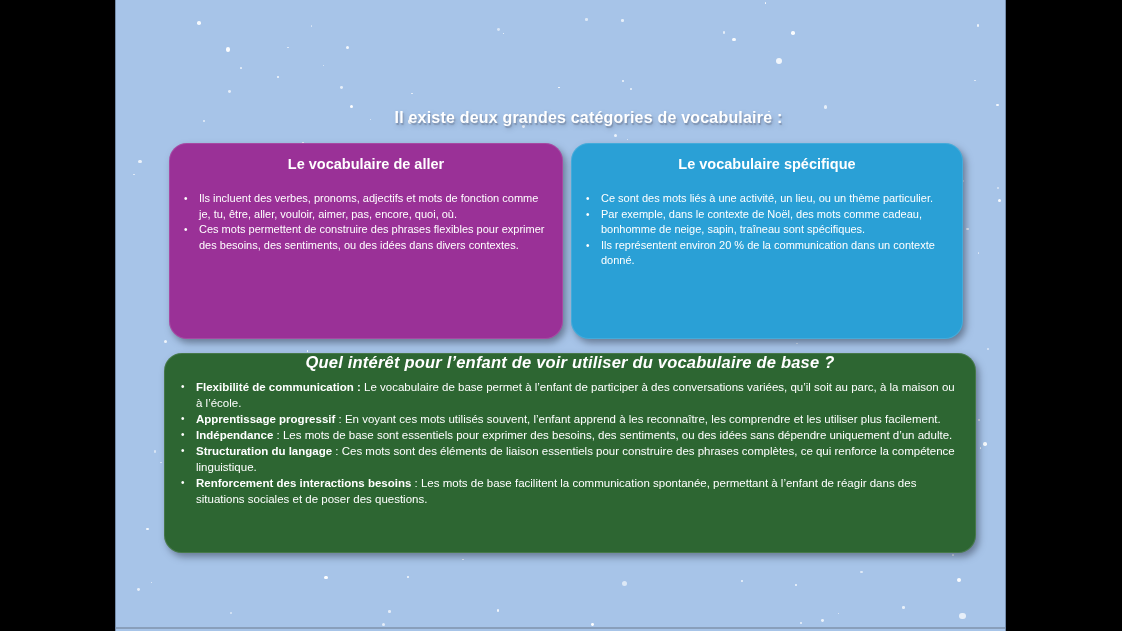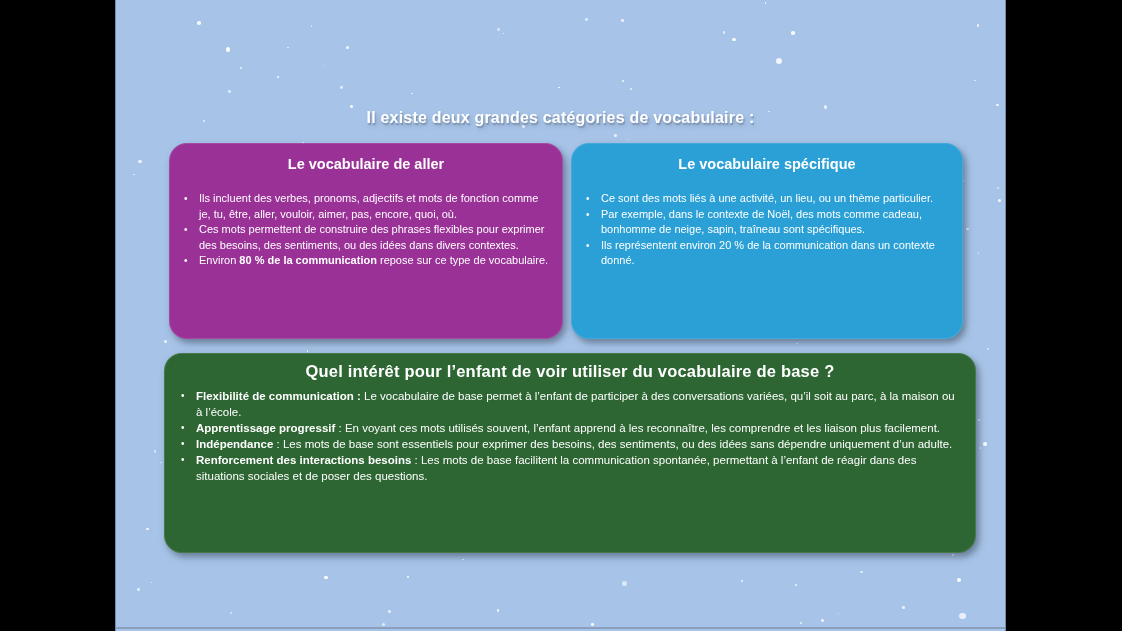--- a/index.html
+++ b/index.html
@@ -11,31 +11,31 @@
            box-sizing:border-box; }
   .snow-dot { position:absolute; background:#fff; border-radius:50%; }
   .page-edge { position:absolute; left:0; right:0; bottom:2px; height:2px; background:rgba(130,150,175,.8); }
 
   .page-title { position:absolute; top:72px; left:0; width:100%; text-align:center;
      font-family:"DejaVu Serif", serif; font-style:italic; font-weight:bold; font-size:35px;
      color:#fff; letter-spacing:2px;
      text-shadow:2px 2px 1px rgba(125,145,175,.9), 3px 4px 5px rgba(110,130,160,.55); }
   .page-subtitle { position:absolute; top:109px; left:0; width:100%; text-align:center;
      font-weight:bold; font-size:16px; color:#fff; letter-spacing:.2px;
-     text-shadow:1px 2px 1px rgba(125,145,175,.9), 2px 3px 4px rgba(110,130,160,.5); }
+     text-shadow:1px 2px 1px rgba(125,145,175,.9), 2px 3px 4px rgba(110,130,160,.5);padding-left:28px; }
 
   .card { position:absolute; border-radius:18px; color:#fff;
      box-shadow:3px 4px 7px rgba(55,65,85,.55), 0 0 0 1px rgba(255,255,255,.12) inset; }
   .card-base     { left:53px;  top:143px; width:394px; height:196px; background:var(--card_base,#9a3197); }
   .card-specific { left:455px; top:143px; width:392px; height:196px; background:var(--card_specific,#2aa0d6); }
   .card-interest { left:48px;  top:353px; width:812px; height:200px; background:var(--card_interest,#2d6632); }
 
   .card-title { text-align:center; font-weight:bold; }
   .card-base .card-title, .card-specific .card-title { font-size:14.5px; padding-top:13px; }
-  .card-interest .card-title { font-size:16.5px; padding-top:9px; letter-spacing:.2px; }
+  .card-interest .card-title { font-size:16.5px; padding-top:0; letter-spacing:.2px;font-style:italic; }
 
   ul.bullets { list-style:none; margin:0; padding:0; }
   .card-base ul.bullets, .card-specific ul.bullets {
      margin:19px 12px 0 14px; font-size:11px; line-height:15.5px; }
   .card-interest ul.bullets {
      margin:7px 14px 0 16px; font-size:11.5px; line-height:16px; }
   ul.bullets li { position:relative; padding-left:16px; }
   ul.bullets li::before { content:"\2022"; position:absolute; left:1px; top:0; font-size:10px; }
   ul.bullets b { font-weight:bold; }
 </style>
@@ -222,38 +222,38 @@
         <div class="snow-dot" style="width: 1.37207px; height: 1.37207px; left: 34.9176px; top: 582.081px; opacity: 0.8;"></div>
       </div>
 
     <div class="page-subtitle">Il existe deux grandes catégories de vocabulaire :</div>
 
     <div class="card card-base">
       <div class="card-title">Le vocabulaire de aller</div>
       <ul class="bullets">
           <li><span>Ils incluent des verbes, pronoms, adjectifs et mots de fonction comme je, tu, être, aller, vouloir, aimer, pas, encore, quoi, où.</span></li>
           <li><span>Ces mots permettent de construire des phrases flexibles pour exprimer des besoins, des sentiments, ou des idées dans divers contextes.</span></li>
-          <li><span>Environ </span><b>80 % de la communication</b><span> repose sur ce type de vocabulaire.</span></li>
         </ul>
     </div>
 
     <div class="card card-specific">
       <div class="card-title">Le vocabulaire spécifique</div>
       <ul class="bullets">
           <li><span>Ce sont des mots liés à une activité, un lieu, ou un thème particulier.</span></li>
           <li><span>Par exemple, dans le contexte de Noël, des mots comme cadeau, bonhomme de neige, sapin, traîneau sont spécifiques.</span></li>
           <li><span>Ils représentent environ 20 % de la communication dans un contexte donné.</span></li>
         </ul>
     </div>
 
     <div class="card card-interest">
       <div class="card-title">Quel intérêt pour l’enfant de voir utiliser du vocabulaire de base ?</div>
       <ul class="bullets">
           <li><b>Flexibilité de communication :</b><span> Le vocabulaire de base permet à l’enfant de participer à des conversations variées, qu’il soit au parc, à la maison ou à l’école.</span></li>
-          <li><b>Apprentissage progressif</b><span> : En voyant ces mots utilisés souvent, l’enfant apprend à les reconnaître, les comprendre et les liaison plus facilement.</span></li>
+          <li><b>Apprentissage progressif</b><span> : En voyant ces mots utilisés souvent, l’enfant apprend à les reconnaître, les comprendre et les utiliser plus facilement.</span></li>
           <li><b>Indépendance</b><span> : Les mots de base sont essentiels pour exprimer des besoins, des sentiments, ou des idées sans dépendre uniquement d’un adulte.</span></li>
+          <li><b>Structuration du langage</b><span> : Ces mots sont des éléments de liaison essentiels pour construire des phrases complètes, ce qui renforce la compétence linguistique.</span></li>
           <li><b>Renforcement des interactions besoins</b><span> : Les mots de base facilitent la communication spontanée, permettant à l’enfant de réagir dans des situations sociales et de poser des questions.</span></li>
         </ul>
     </div>
 
     <div class="page-edge"></div>
   </div>
 </div>
 
 </body></html>

